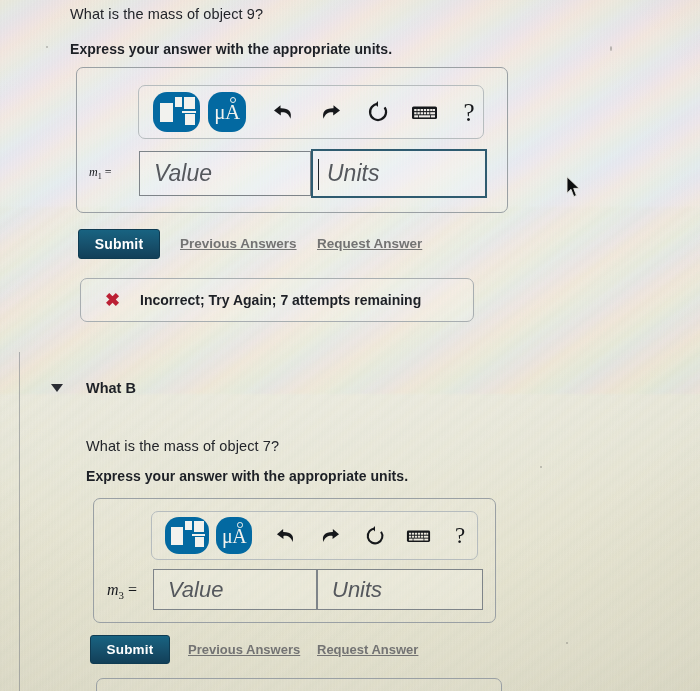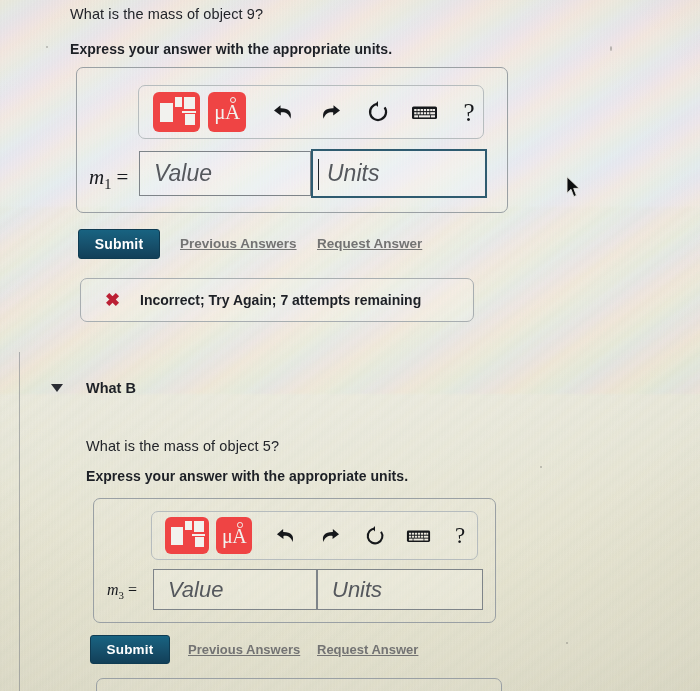--- a/index.html
+++ b/index.html
@@ -127,22 +127,22 @@
   .toolbar {
     position: absolute;
     border: 1px solid #b6bcbe;
     border-radius: 7px;
     background: rgba(255,255,255,.10);
     display: flex;
     align-items: center;
   }
   .tb-btn {
     position: relative;
-    border-radius: 6px;
-    background: #ef4444;
+    border-radius: 14px;
+    background: #0369a1;
     display: flex;
     align-items: center;
     justify-content: center;
     flex: none;
   }
   .tb-icon {
     position: relative;
     display: flex;
     align-items: center;
     justify-content: center;
@@ -388,21 +388,21 @@
             <rect x="19.8" y="11.3" width="4.2" height="2.1"></rect>
           </g>
         </svg>
       </div>
 
       <div class="tb-icon" style="width:26px; height:30px; margin-left:17px;">
         <span class="qmark" style="font-size:25px;">?</span>
       </div>
     </div>
 
-    <div class="ans-label" style="left:12px; top:97px; font-size:21px;">
+    <div class="ans-label" style="left:12px; top:97px; font-size:12px;">
       <span>m</span><sub>1</sub>
       <span class="eq">=</span>
     </div>
 
     <div class="field" style="left:62px; top:83px; width:172px; height:45px;">
       <span class="ph" style="font-size:23px;">Value</span>
     </div>
 
     <div class="field focused" style="left:234px; top:81px; width:176px; height:49px;">
       <span class="caret" style="left:5px; top:8px; height:31px;"></span>
@@ -417,21 +417,21 @@
   <div class="link" style="left:317px; top:236px; font-size:13.5px;">Request Answer</div>
 
   <div class="feedback" style="left:80px; top:278px; width:394px; height:44px;">
     <span class="fb-x">✖</span>
     <span class="fb-text">Incorrect; Try Again; 7 attempts remaining</span>
   </div>
 
   <div class="part-caret" style="left:51px; top:384px;"></div>
   <div class="part-title" style="left:86px; top:380px;">What B</div>
 
-  <div class="q-text" style="left:86px; top:438px;">What is the mass of object 5?</div>
+  <div class="q-text" style="left:86px; top:438px;">What is the mass of object 7?</div>
 
   <div class="q-bold" style="left:86px; top:468px;">Express your answer with the appropriate units.</div>
 
   <div class="answer-panel" style="left:93px; top:498px; width:403px; height:125px;">
 
     <div class="toolbar" style="left:57px; top:12px; width:327px; height:49px;">
 
       <div class="tb-btn" style="width:44px; height:37px; margin-left:13px;">
         <div class="tmpl">
           <i style="left:6px;  top:10px; width:12px; height:18px;"></i>

